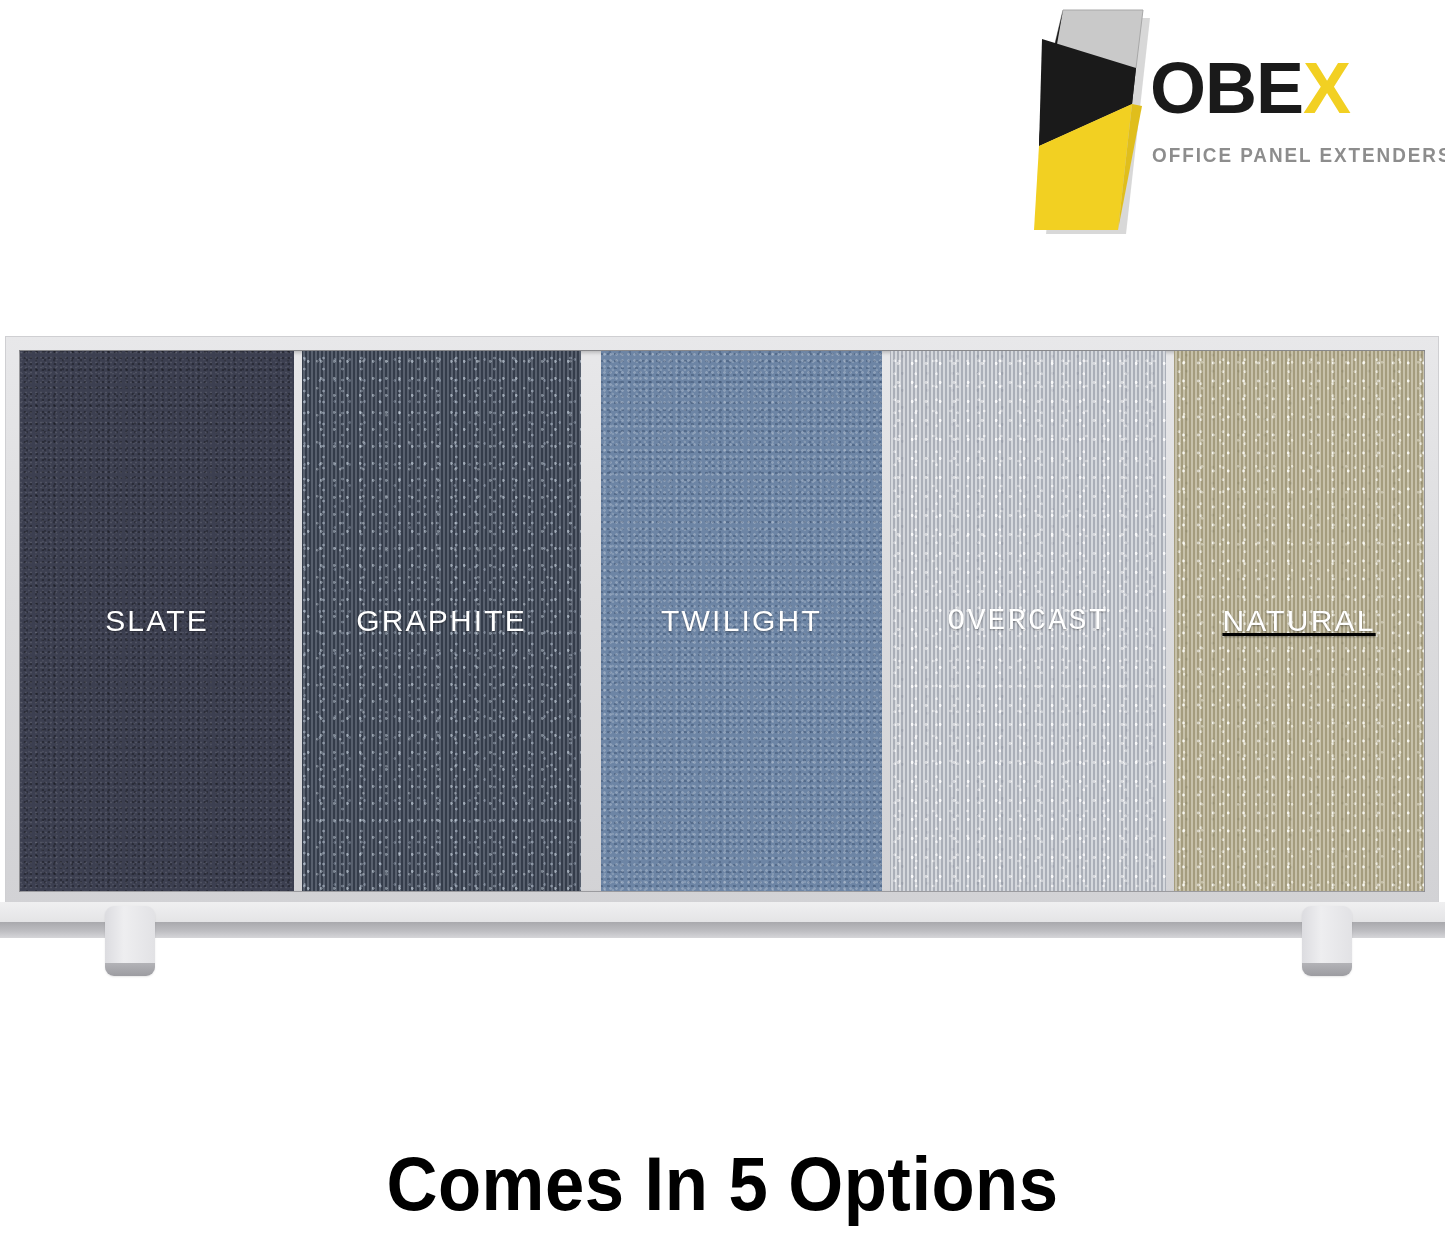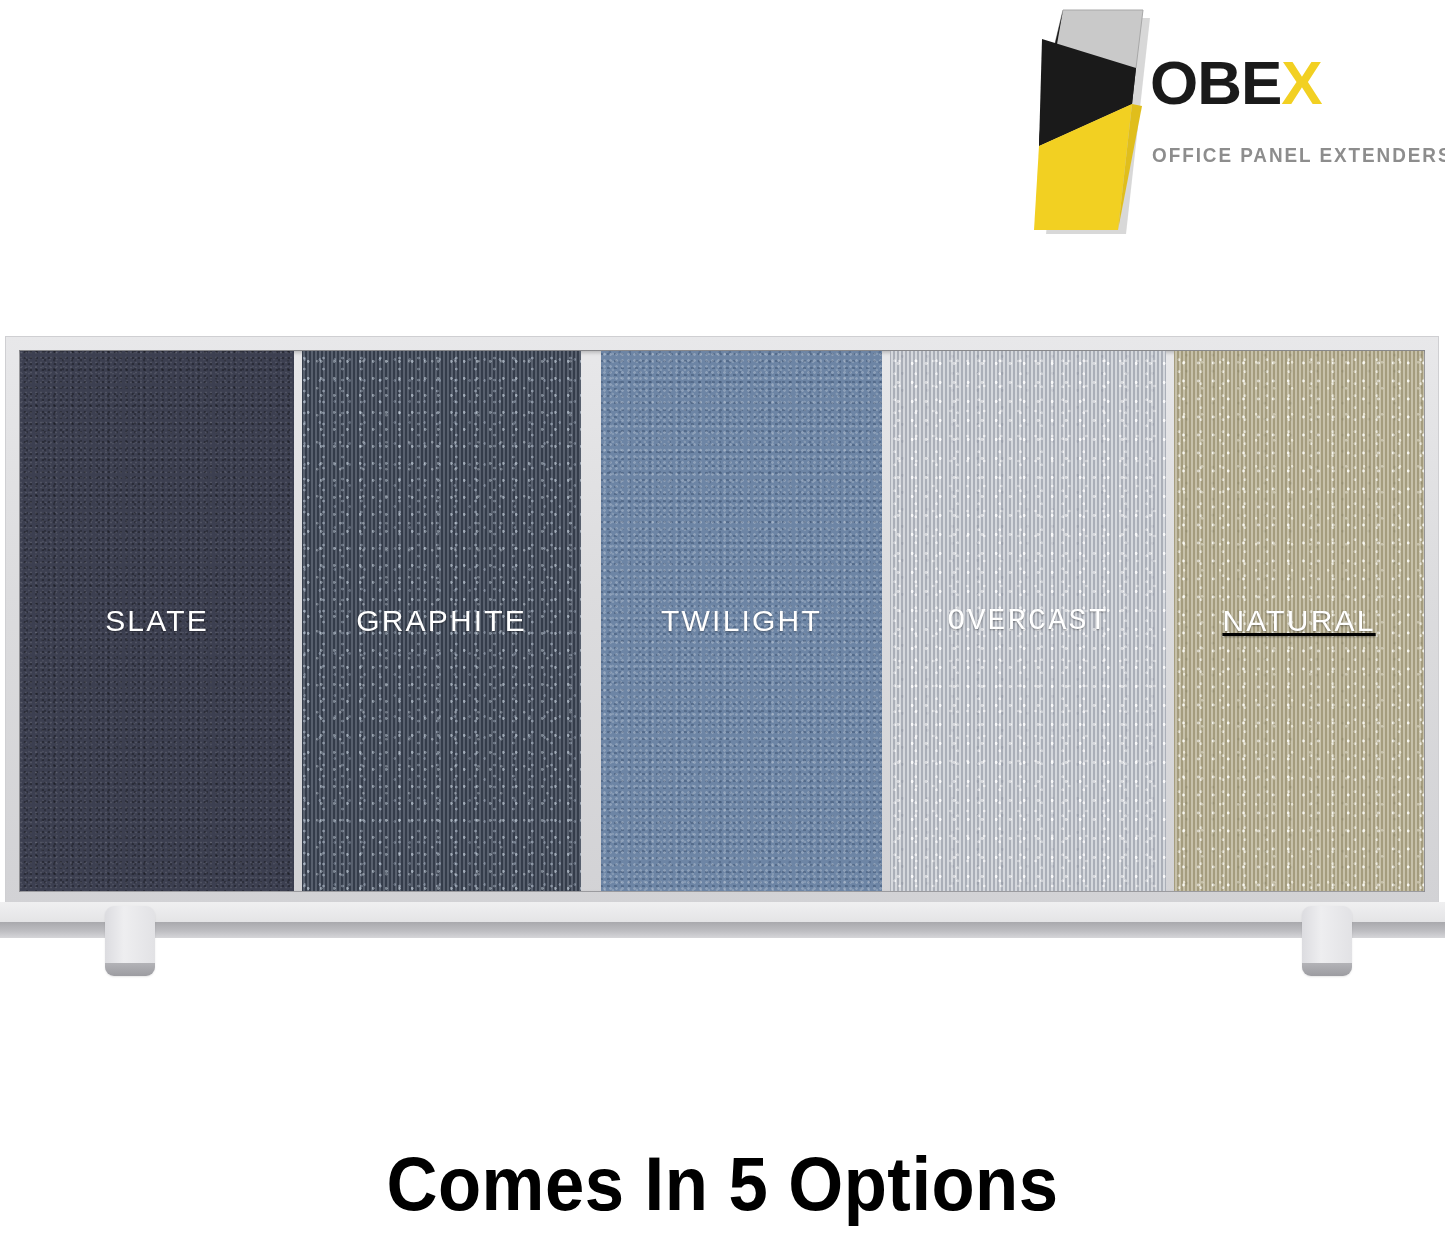--- a/index.html
+++ b/index.html
@@ -40,21 +40,21 @@
     position: absolute;
     left: 118px;
     top: 48px;
     width: 282px;
     height: 130px;
   }
   .logo-text {
     position: absolute;
     left: 0px;
     top: 0px;
-    font-size: 62px;
+    font-size: 72px;
     font-weight: bold;
     letter-spacing: -1px;
     line-height: 1;
     color: #1a1a1a;
     white-space: nowrap;
   }
   .logo-text .x-letter { color: #f2d022; }
   .logo-tagline {
     position: absolute;
     left: 2px;

